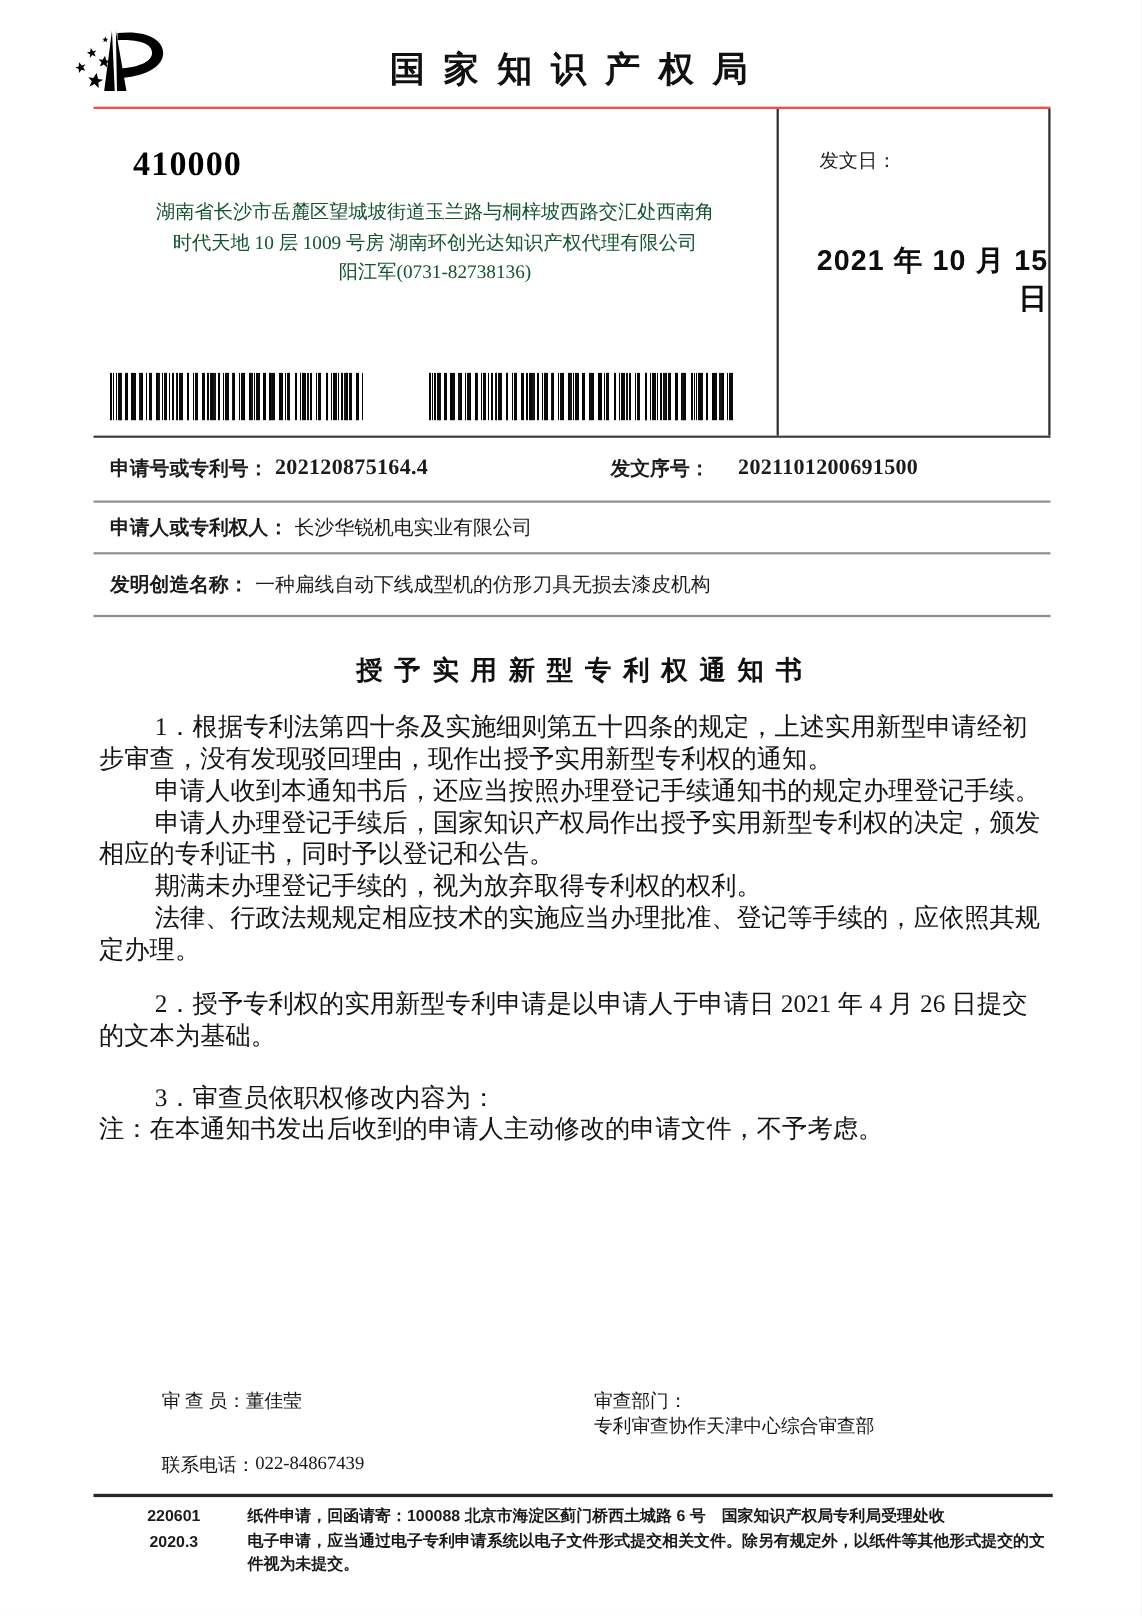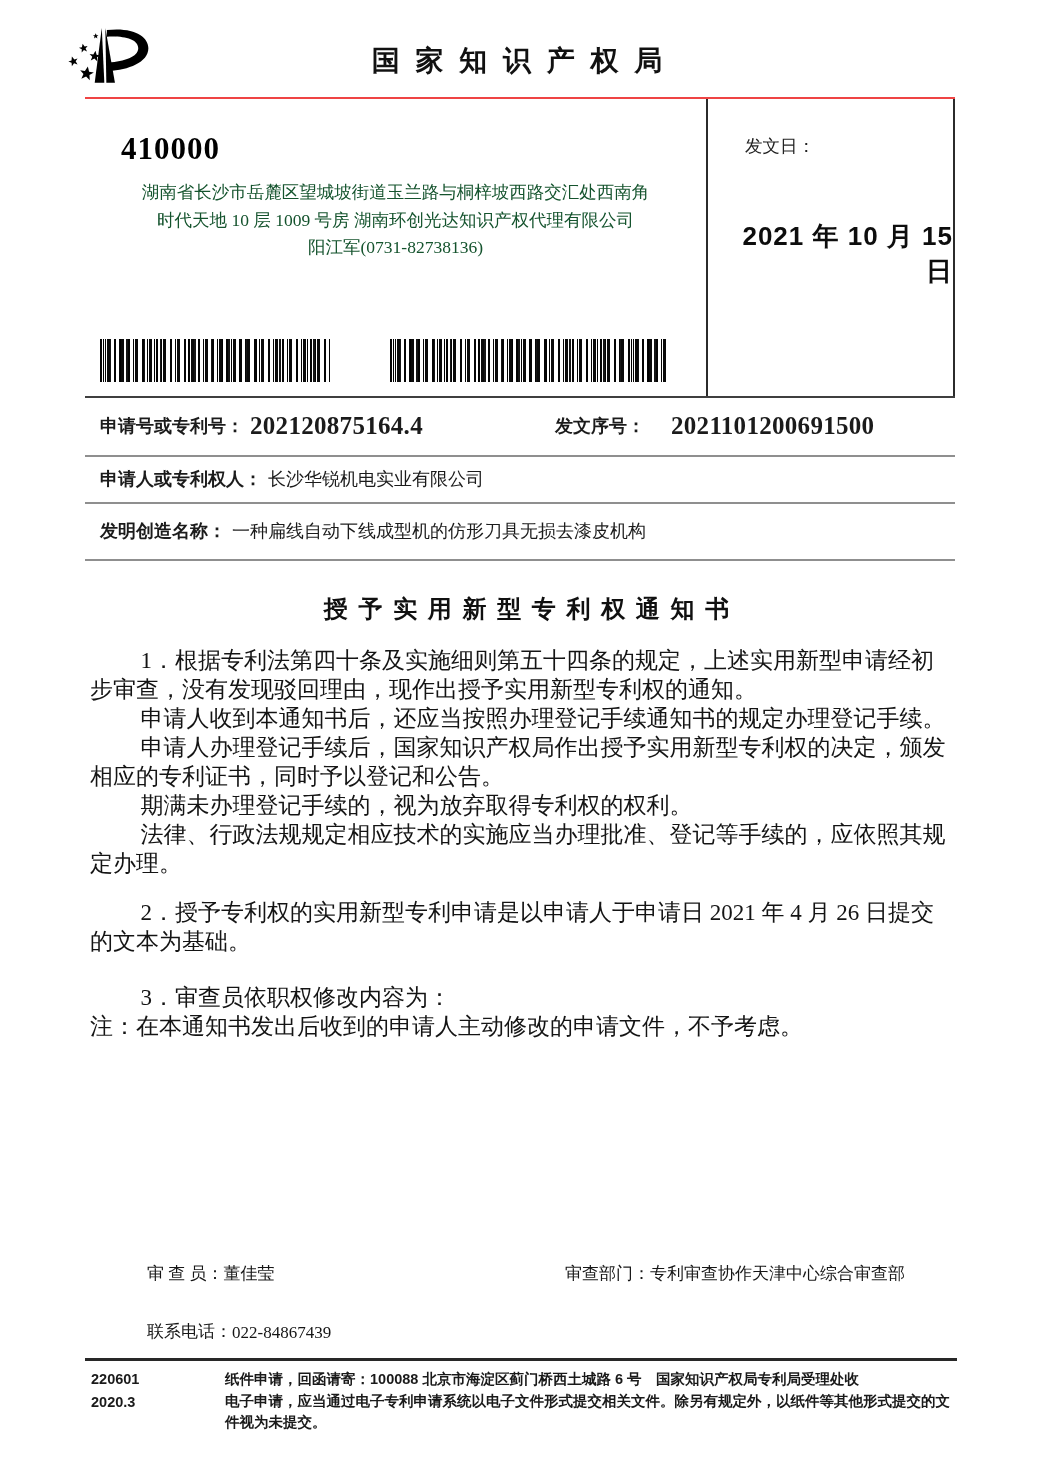--- a/index.html
+++ b/index.html
@@ -11,21 +11,21 @@
     color:#1b1b1b;
     font-family:"Liberation Serif","DejaVu Serif",serif;
     overflow:hidden;
   }
   
   .logo{position:absolute;left:58px;top:26px;width:122px;height:81px;}
   .org-title{
     position:absolute;top:42px;left:0;right:0;
     text-align:center;
     font-family:"Liberation Sans","DejaVu Sans",sans-serif;
-    font-weight:700;font-size:28px;letter-spacing:4px;color:#111;
+    font-weight:700;font-size:32px;letter-spacing:4px;color:#111;
   }
   
   .band{
     position:absolute;left:85px;top:97px;width:870px;height:297px;
     border-top:2px solid #ef4444;border-bottom:2px solid #3f3f3f;
     box-sizing:content-box;
   }
   .postal{
     position:absolute;left:36px;top:32px;
     font-weight:700;font-size:31px;letter-spacing:1px;color:#000;
@@ -57,21 +57,21 @@
   
   .frow{
     position:absolute;left:85px;width:870px;
     border-bottom:2.5px solid #8f8f8f;
     display:flex;align-items:center;
     font-size:18px;
   }
   .frow .lab{font-weight:700;}
   .frow .val{margin-left:6px;}
   .row1{top:396px;height:59px;}
-  .row1 .val{font-weight:700;font-size:25px;letter-spacing:0.3px;}
+  .row1 .val{font-weight:700;font-size:20px;letter-spacing:0.3px;}
   .row2{top:455px;height:47px;}
   .row3{top:502px;height:57px;}
   .pl{padding-left:15px;}
   .pair2{position:absolute;left:470px;display:flex;align-items:center;gap:20px;}
   
   .notice-title{
     position:absolute;top:593px;left:0;right:0;text-align:center;
     font-family:"Liberation Sans","DejaVu Sans",sans-serif;
     font-weight:700;font-size:24px;letter-spacing:2px;color:#101010;padding-left:17px;
   }
@@ -81,33 +81,33 @@
   }
   .body-text p{margin:0;}
   .body-text p.indent{text-indent:2.2em;}
   .body-text p.gap-lg{margin-top:20px;}
   .body-text p.gap-xl{margin-top:27px;}
   
   .signoff-row{position:absolute;left:85px;width:870px;font-size:17px;color:#161616;}
   .sr1{top:1262px;}
   .sr2{top:1320px;}
   .examiner{position:absolute;left:62px;top:0;display:flex;}
-  .dept{position:absolute;left:480px;top:0;display:flex;}
-  .phone{position:absolute;left:62px;top:0;display:flex;align-items:flex-end;}
+  .dept{position:absolute;left:455px;top:0;display:flex;flex-direction:column;}
+  .phone{position:absolute;left:62px;top:0;display:flex;}
   
   .footer{
     position:absolute;left:85px;top:1358px;width:872px;
     border-top:3px solid #282828;
     padding-top:8px;
     display:flex;
     font-family:"Liberation Sans","DejaVu Sans",sans-serif;
     font-weight:600;font-size:14.5px;line-height:21.5px;color:#1a1a1a;
   }
   .footer .codes{width:140px;padding-left:6px;box-sizing:border-box;}
-  .footer .codes div{margin-bottom:1px;}
+  .footer .codes div{margin-bottom:1px;text-align:center;}
   .footer .ftext{flex:1;padding-right:4px;}
 </style>
 </head>
 <body>
 
 <div class="page">
 
   <svg class="logo" viewBox="0 0 120 80" xmlns="http://www.w3.org/2000/svg" aria-hidden="true">
     <g fill="#000">
       <path d="M0,-10 L2.94,-3.09 L9.51,-3.09 L4.19,1.18 L5.88,8.09 L0,4 L-5.88,8.09 L-4.19,1.18 L-9.51,-3.09 L-2.94,-3.09 Z" transform="translate(37,10) scale(0.28)"></path>

